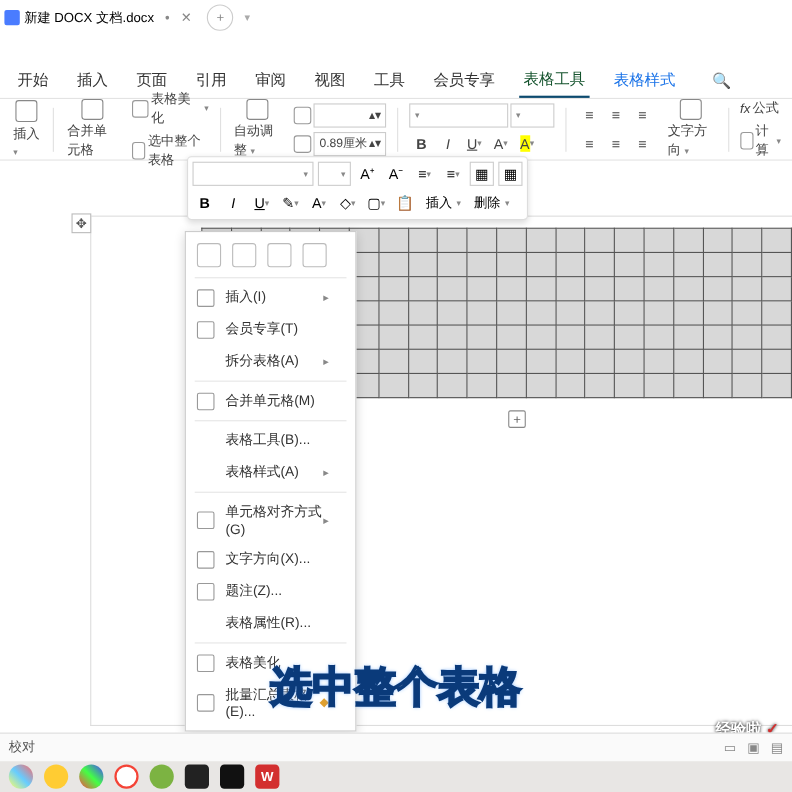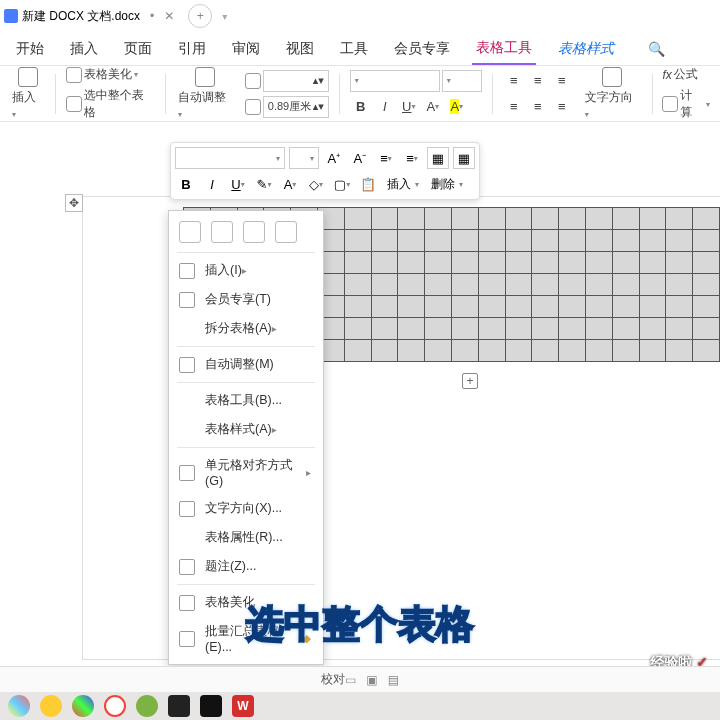--- a/index.html
+++ b/index.html
@@ -6,24 +6,24 @@
   body { width: 720px; height: 720px; background: #fff; overflow: hidden; position: relative; }
 
   
   .titlebar { height: 32px; display: flex; align-items: center; padding-left: 4px; gap: 4px; font-size: 12px; }
   .doc-icon { width:14px; height:14px; background:#4a7cff; border-radius:2px; display:inline-block; }
   .titlebar .tab-close { color:#888; margin-left:6px;}
   .plus-circle { width:24px; height:24px; border:1px solid #ccc; border-radius:12px; display:flex; align-items:center; justify-content:center; color:#888; margin-left:10px;}
   .chevdn { color:#aaa; font-size:10px; margin-left:6px;}
 
   
-  .maintabs { height:34px; border-bottom:1px solid #e3e3e3; display:flex; align-items:center; gap:18px; padding-left:12px; font-size:14px; color:#333;}
+  .maintabs { height:34px; border-bottom:1px solid #e3e3e3; display:flex; align-items:center; gap:18px; padding-left:12px; font-size:14px; color:#333;margin-top:24px;}
   .maintabs span { padding:6px 4px; cursor:pointer;}
-  .maintabs .active { color:#be185d; border-bottom:2px solid #8b5cf6;}
-  .maintabs .blue { color:#1a73e8;font-style:italic;}
+  .maintabs .active { color:#14532d; border-bottom:2px solid #0c4a6e;}
+  .maintabs .blue { color:#1a73e8;}
   .searchbtn { margin-left:8px;}
 
   
   .ribbon { height:56px; border-bottom:1px solid #e3e3e3; display:flex; align-items:center; padding:0 6px; font-size:12px; color:#444; gap:2px;}
   .rgrp { display:flex; flex-direction:column; align-items:center; justify-content:center; height:100%; padding:0 6px; gap:2px;}
   .ricon { width:20px; height:20px; border:1px solid #888; border-radius:3px; display:inline-block;}
   .ricon.sm { width:16px; height:16px; border:1px solid #999;}
   .divider { width:1px; height:40px; background:#e0e0e0; margin:0 4px;}
   .stacked { display:flex; flex-direction:column; gap:4px; padding:0 4px;}
   .row { display:flex; align-items:center; gap:2px;}
@@ -44,38 +44,38 @@
 
   
   .docarea { position:absolute; left:82px; top:196px; right:0; bottom:60px; background:#fff; border:1px solid #ddd; border-right:none; }
   .tablehandle { position:absolute; left:-18px; top:-3px; width:18px; height:18px; border:1px solid #bbb; background:#fff; display:flex; align-items:center; justify-content:center; font-size:12px; color:#555;}
   .wpstable { position:absolute; left:100px; top:10px; border-collapse:collapse;}
   .wpstable td { width:28px; height:22px; border:1px solid #555; background:#d8d8d8;}
   .plusbox { position:absolute; left:462px; top:373px; width:16px; height:16px; border:1px solid #888; border-radius:2px; background:#fff; display:flex; align-items:center; justify-content:center; font-size:12px; color:#666;}
 
   
   .ctxmenu { position:absolute; left:168px; top:210px; width:156px; background:#fff; border:1px solid #ccc; box-shadow:0 3px 10px rgba(0,0,0,.2); font-size:12.5px; color:#333; padding:4px 0;}
-  .ctxrow { padding:6px 12px 6px 36px; position:relative; display:flex; align-items:center; }
+  .ctxrow { padding:6px 24px 6px 36px; position:relative; display:flex; align-items:center; justify-content:space-between;}
   .ctxrow .cicon { position:absolute; left:10px; width:16px; height:16px; border:1px solid #999; border-radius:2px;}
   .ctxrow .noicon { position:absolute; left:10px; width:16px; height:16px;}
   .ctxsep { height:1px; background:#e5e5e5; margin:3px 8px;}
   .ctxtop { display:flex; gap:10px; padding:6px 10px;}
   .ctxtop .ticon { width:22px; height:22px; border:1px solid #bbb; border-radius:3px;}
   .chev { color:#888; font-size:10px;}
   .diamond { color:#e0a030; font-size:11px;}
 
   
   .caption { position:absolute; left:0; right:0; bottom:70px; text-align:center; font-size:38px; font-weight:700; color:#fff; -webkit-text-stroke:2px #0a3a7a; text-shadow:0 0 4px #5aa0ff;}
   .watermark { position:absolute; right:12px; bottom:34px; text-align:right; font-size:14px; color:#fff;}
   .watermark .l1 { font-weight:700; text-shadow:0 0 3px #000;}
   .watermark .chk { color:#d32f2f; font-weight:900;}
   .watermark .l2 { font-style:italic; font-size:12px; text-shadow:0 0 3px #000;}
 
   
-  .status { position:absolute; left:0; right:0; bottom:28px; height:26px; border-top:1px solid #ddd; font-size:12px; color:#555; display:flex; align-items:center; padding:0 8px; justify-content:center; background:#fafafa;}
+  .status { position:absolute; left:0; right:0; bottom:28px; height:26px; border-top:1px solid #ddd; font-size:12px; color:#555; display:flex; align-items:center; padding:0 8px; justify-content:space-between; background:#fafafa;}
   .status .ricons { display:flex; gap:10px; color:#888;}
 
   
   .taskbar { position:absolute; left:0; right:0; bottom:0; height:28px; background:#e8e6e4; display:flex; align-items:center; gap:10px; padding:0 8px;}
   .tcircle { width:22px; height:22px; border-radius:11px;}
 </style>
 </head>
 <body>
 
 <div class="titlebar">
@@ -100,20 +100,24 @@
   <span class="blue">表格样式</span>
   <span class="searchbtn">🔍</span>
 </div>
 
 <div class="ribbon">
   <div class="rgrp">
     <span class="ricon"></span>
     <span><span>插入</span> <span class="caret">▾</span></span>
   </div>
   <div class="divider"></div>
+  <div class="rgrp">
+    <span class="ricon"></span>
+    <span>合并单元格</span>
+  </div>
   <div class="stacked">
     <div class="row">
         <span class="ricon sm"></span>
         <span>表格美化</span>
         <span class="caret">▾</span>
       </div>
     <div class="row">
         <span class="ricon sm"></span>
         <span>选中整个表格</span>
       </div>
@@ -426,21 +430,21 @@
       <span></span>
     </div>
   <div class="ctxrow">
       <span class="noicon"></span>
       <span>拆分表格(A)</span>
       <span class="chev">▸</span>
     </div>
   <div class="ctxsep"></div>
   <div class="ctxrow">
       <span class="cicon"></span>
-      <span>自动调整(M)</span>
+      <span>合并单元格(M)</span>
       <span></span>
     </div>
   <div class="ctxsep"></div>
   <div class="ctxrow">
       <span class="noicon"></span>
       <span>表格工具(B)...</span>
       <span></span>
     </div>
   <div class="ctxrow">
       <span class="noicon"></span>
@@ -452,27 +456,27 @@
       <span class="cicon"></span>
       <span>单元格对齐方式(G)</span>
       <span class="chev">▸</span>
     </div>
   <div class="ctxrow">
       <span class="cicon"></span>
       <span>文字方向(X)...</span>
       <span></span>
     </div>
   <div class="ctxrow">
+      <span class="cicon"></span>
+      <span>题注(Z)...</span>
+      <span></span>
+    </div>
+  <div class="ctxrow">
       <span class="noicon"></span>
       <span>表格属性(R)...</span>
-      <span></span>
-    </div>
-  <div class="ctxrow">
-      <span class="cicon"></span>
-      <span>题注(Z)...</span>
       <span></span>
     </div>
   <div class="ctxsep"></div>
   <div class="ctxrow">
       <span class="cicon"></span>
       <span>表格美化</span>
       <span></span>
     </div>
   <div class="ctxrow">
       <span class="cicon"></span>

